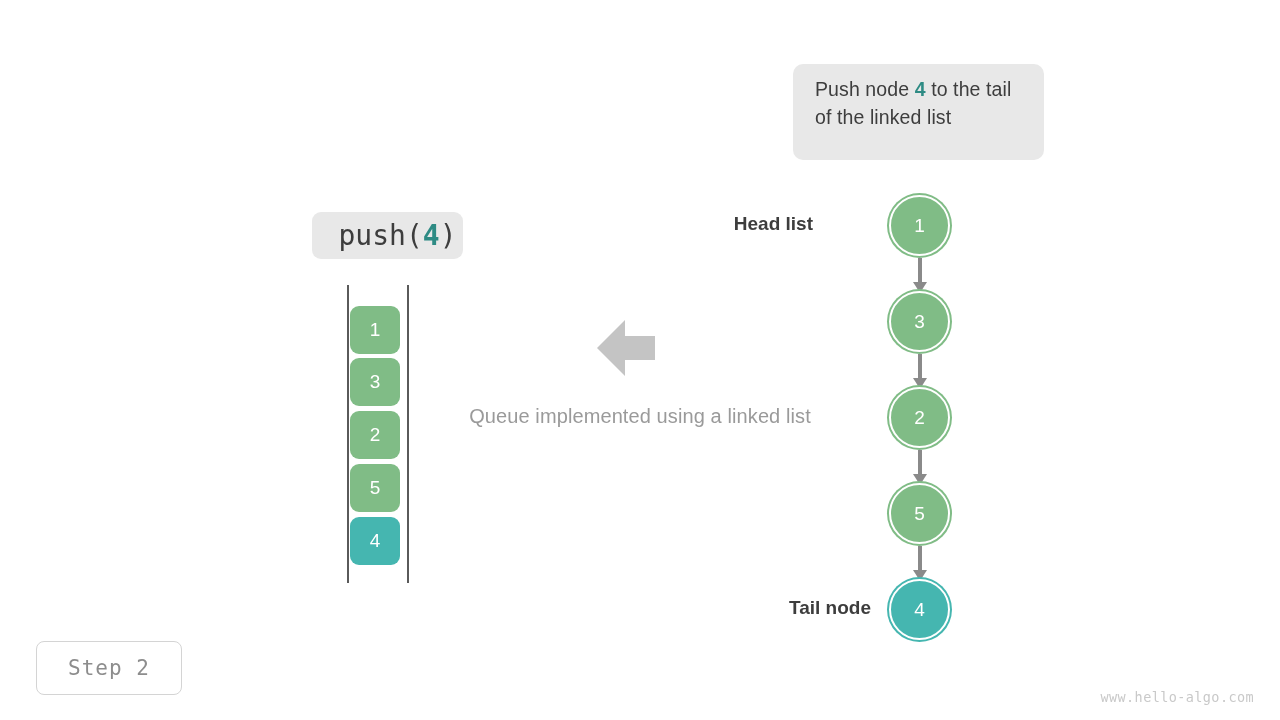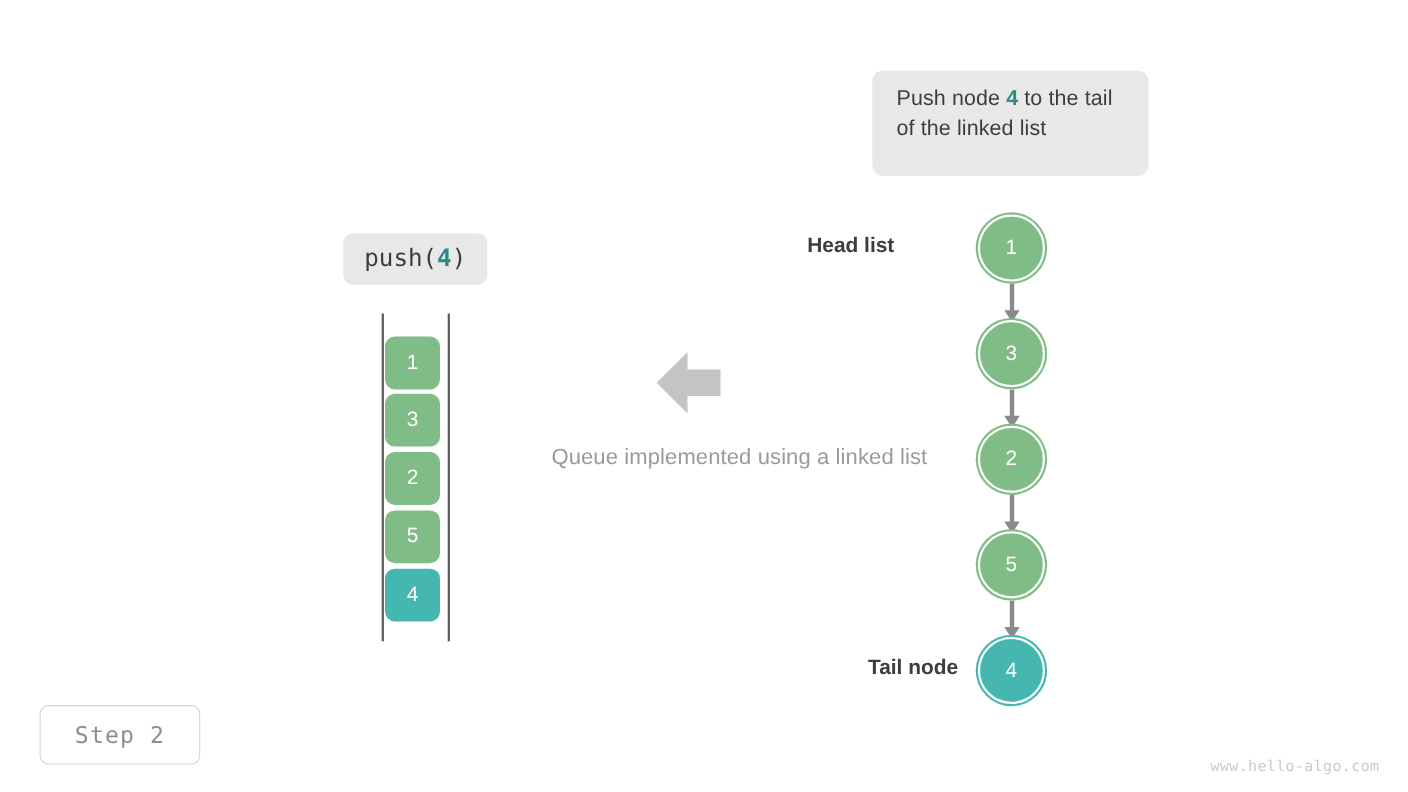--- a/index.html
+++ b/index.html
@@ -52,22 +52,23 @@
     left: 312px;
     top: 212px;
     width: 131px;
     height: 47px;
     background: #e8e8e8;
     border-radius: 9px;
     display: flex;
     align-items: center;
     justify-content: center;
     font-family: "DejaVu Sans Mono", monospace;
-    font-size: 22px;
+    font-size: 28px;
     color: #3d3d3d;
+    padding-left: 20px;
   }
   .oplabel .accent {
     color: #2e8b84;
     font-weight: bold;
   }
 
   
   .array-rail {
     position: absolute;
     width: 2px;
@@ -97,21 +98,21 @@
     left: 595px;
     top: 318px;
   }
 
   
   .caption {
     position: absolute;
     left: 437px;
     top: 405px;
     width: 406px;
-    text-align: right;
+    text-align: center;
     font-size: 20px;
     color: #9a9a9a;
     letter-spacing: 0.1px;
   }
 
   
   .ll-node {
     position: absolute;
     left: 889px;
     width: 61px;

